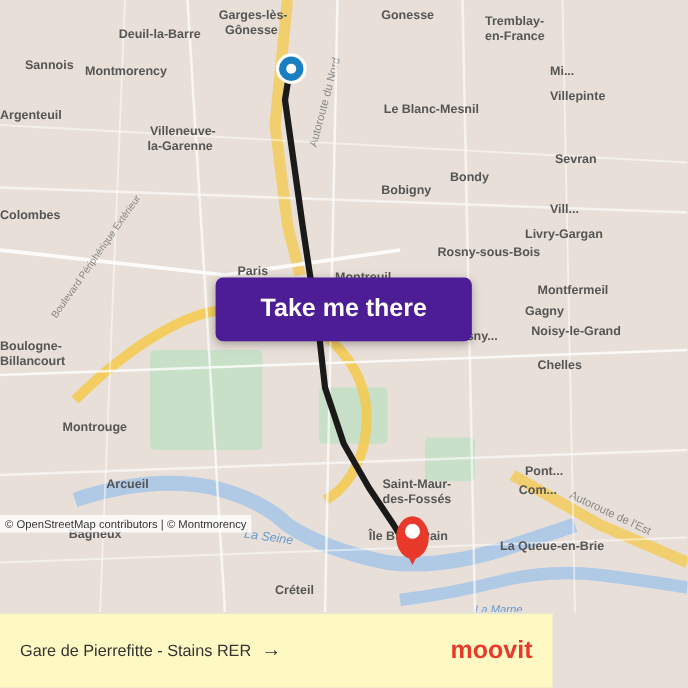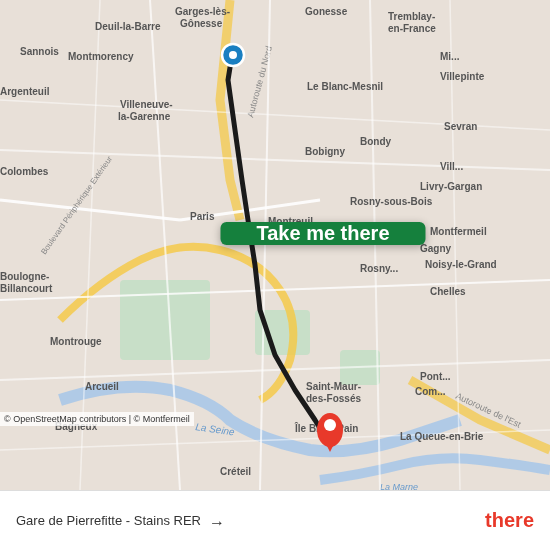--- a/index.html
+++ b/index.html
@@ -23,23 +23,23 @@
     #map-bg {
       position: absolute;
       top: 0; left: 0;
       width: 100%; height: 100%;
     }
 
     
     #bottom-bar {
       position: absolute;
       bottom: 0;
-      width: 550px;
+      width: 442px;
       height: 60px;
-      background: #ffffff;
+      background: #fef9c3;
       display: flex;
       align-items: center;
       justify-content: space-between;
       padding: 0 16px;
       border-top: 1px solid #ddd;
       text-align: right;
     }
 
     #route-info {
       display: flex;
@@ -65,32 +65,31 @@
       font-weight: bold;
       color: #e8392a;
     }
 
     
     #cta-button {
       position: absolute;
       top: 222px;
       left: 50%;
       transform: translateX(-50%);
-      background: #15803d;
+      background: #4c1d95;
       color: white;
       border: none;
       border-radius: 6px;
-      padding: 0 36px;
+      padding: 14px 36px;
       font-size: 20px;
       font-weight: bold;
       cursor: pointer;
       white-space: nowrap;
       box-shadow: 0 2px 8px rgba(0,0,0,0.3);
       z-index: 10;
-      margin-left: 48px;
     }
 
     
     #attribution {
       position: absolute;
       bottom: 64px;
       left: 0;
       background: rgba(255,255,255,0.8);
       font-size: 9px;
       color: #333;
@@ -189,25 +188,25 @@
     <circle cx="233" cy="55" r="4" fill="white"></circle>
 
     <ellipse cx="330" cy="430" rx="13" ry="17" fill="#e8392a"></ellipse>
     <circle cx="330" cy="425" r="6" fill="white"></circle>
     <polygon points="323,438 337,438 330,452" fill="#e8392a"></polygon>
   </svg>
 
   <button id="cta-button">Take me there</button>
 
   <div id="attribution">
-    <span>© OpenStreetMap contributors | © Montfermeil</span>
+    <span>© OpenStreetMap contributors | © Montmorency</span>
   </div>
 </div>
 
 <div id="bottom-bar">
   <div id="route-info">
     <span>Gare de Pierrefitte - Stains RER</span>
     <span id="arrow-icon">→</span>
   </div>
   <div id="moovit-logo">
-    <span id="moovit-logo-text">there</span>
+    <span id="moovit-logo-text">moovit</span>
   </div>
 </div>
 
 </body></html>

